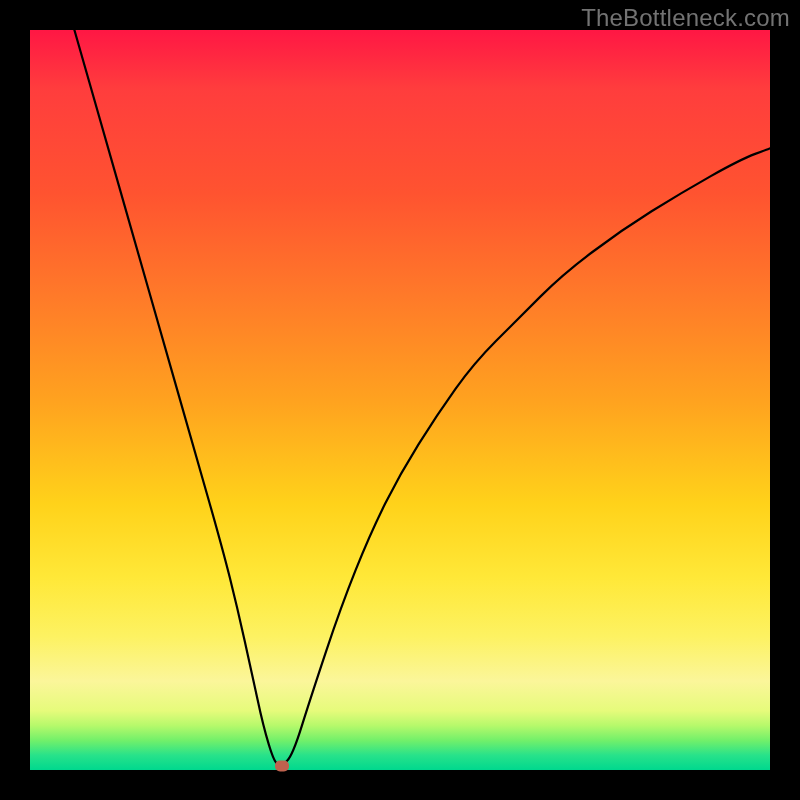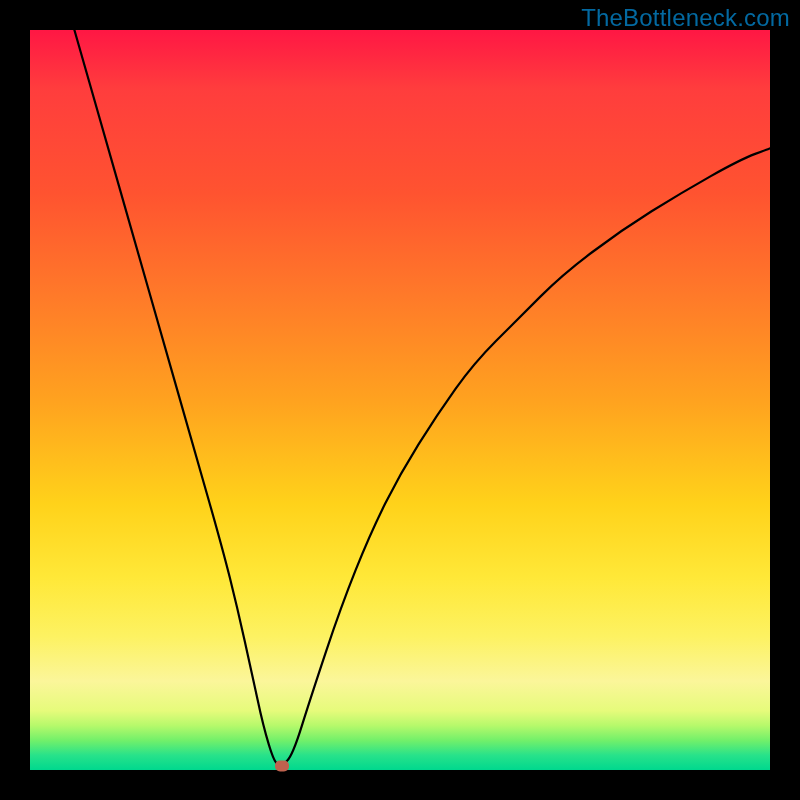--- a/index.html
+++ b/index.html
@@ -39,21 +39,21 @@
       #b6f96b 94%,
       #72f06a 96%,
       #28e28a 98%,
       #00d88e 100%
     );
   }
   .watermark {
     position: absolute;
     top: 4px;
     right: 10px;
-    color: #0369a1;
+    color: #737373;
     font-size: 24px;
     letter-spacing: 0.2px;
     font-weight: 400;
     user-select: none;
   }
   svg.curve {
     position: absolute;
     left: 30px;
     top: 30px;
     width: 740px;

